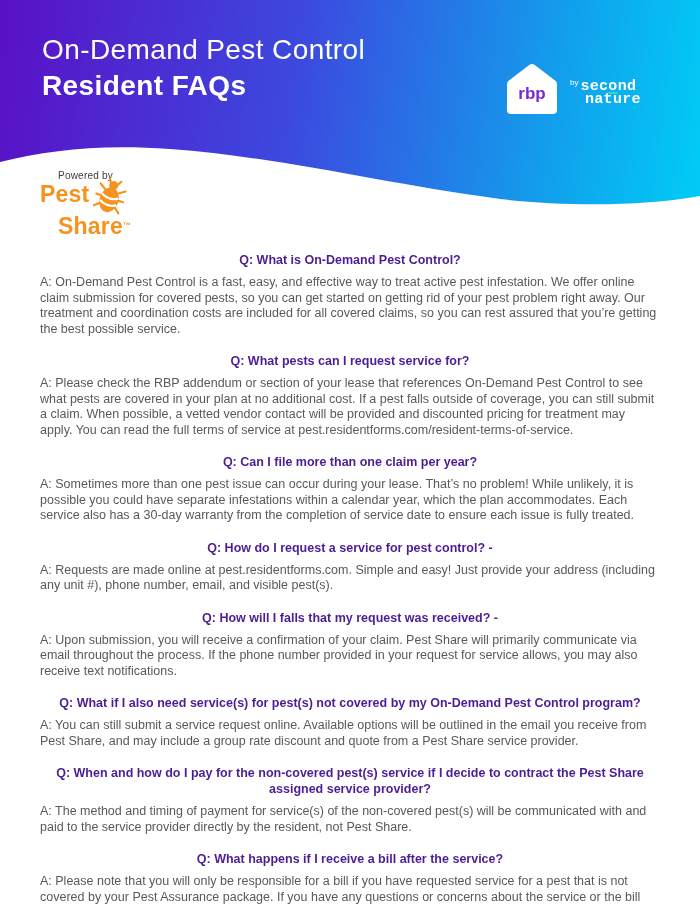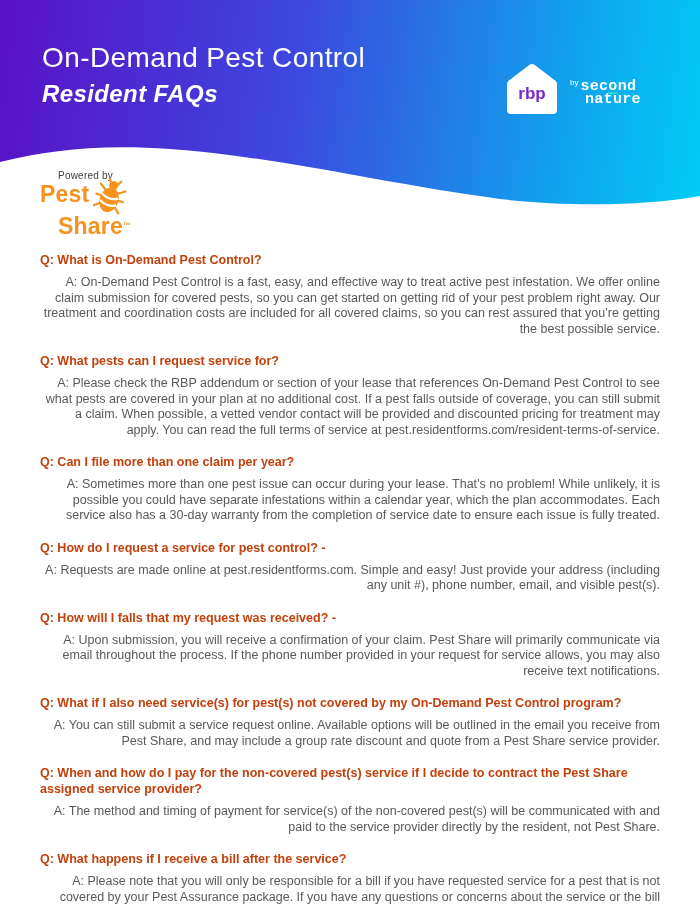--- a/index.html
+++ b/index.html
@@ -16,31 +16,30 @@
     position: relative;
     width: 700px; height: 230px;
     background: linear-gradient(98deg, #5a10c6 0%, #3c49df 42%, #129fec 78%, #00cdf6 100%);
   }
   .wave {
     position: absolute; left: 0; top: 0;
     width: 700px; height: 230px;
     display: block;
   }
   .titles {
-    position: absolute; left: 42px; top: 40px; z-index: 2;
+    position: absolute; left: 42px; top: 32px; z-index: 2;
     color: #ffffff;
   }
   .title-line1 {
     font-size: 28px; font-weight: 400; letter-spacing: 0.4px;
     line-height: 36px;
   }
   .title-line2 {
-    font-size: 24px; font-weight: 700; letter-spacing: 0.4px;
+    font-size: 28px; font-weight: 700; letter-spacing: 0.4px;
     line-height: 36px;
-    font-style: italic;
   }
   
   .brand-lockup {
     position: absolute; left: 503px; top: 63px; z-index: 2;
     display: flex; align-items: center;
   }
   .rbp-badge { width: 58px; height: 58px; position: relative; }
   .sn-text { margin-left: 9px; color: #ffffff; line-height: 13px; padding-top: 2px; }
   .sn-row1 { display: flex; align-items: center; }
   .sn-by { font-size: 8px; font-weight: 400; margin-right: 2px; position: relative; top: -4px; }
@@ -61,26 +60,27 @@
   .ps-bug { width: 34px; height: 38px; margin-left: 4px; margin-top: -6px; }
   .ps-row2 { margin-left: 18px; line-height: 20px; }
   .ps-tm { font-size: 8px; color: #f6921e; font-weight: 700; vertical-align: super; }
   
   .content {
     padding: 22px 40px 0 40px;
     width: 700px;
   }
   .faq { margin-bottom: 16px; }
   .faq-q {
-    color: #c2410c; font-weight: 700;
+    color: #4c1d95; font-weight: 700;
     font-size: 12.5px; line-height: 16px;
     margin-bottom: 7px;
+    text-align: center;
   }
   .faq-a {
-    color: #59595b; font-size: 12.5px; line-height: 15.5px; text-align: right;
+    color: #59595b; font-size: 12.5px; line-height: 15.5px;
   }
 </style>
 </head>
 <body>
 
 <div class="header">
 
   <svg class="wave" viewBox="0 0 700 230" preserveAspectRatio="none" aria-hidden="true">
     <path d="M0,230 L0,162 C50,150 100,144 170,149 C280,157 380,183 500,199 C560,206 640,207 700,196 L700,230 Z" fill="#ffffff"></path>
   </svg>

